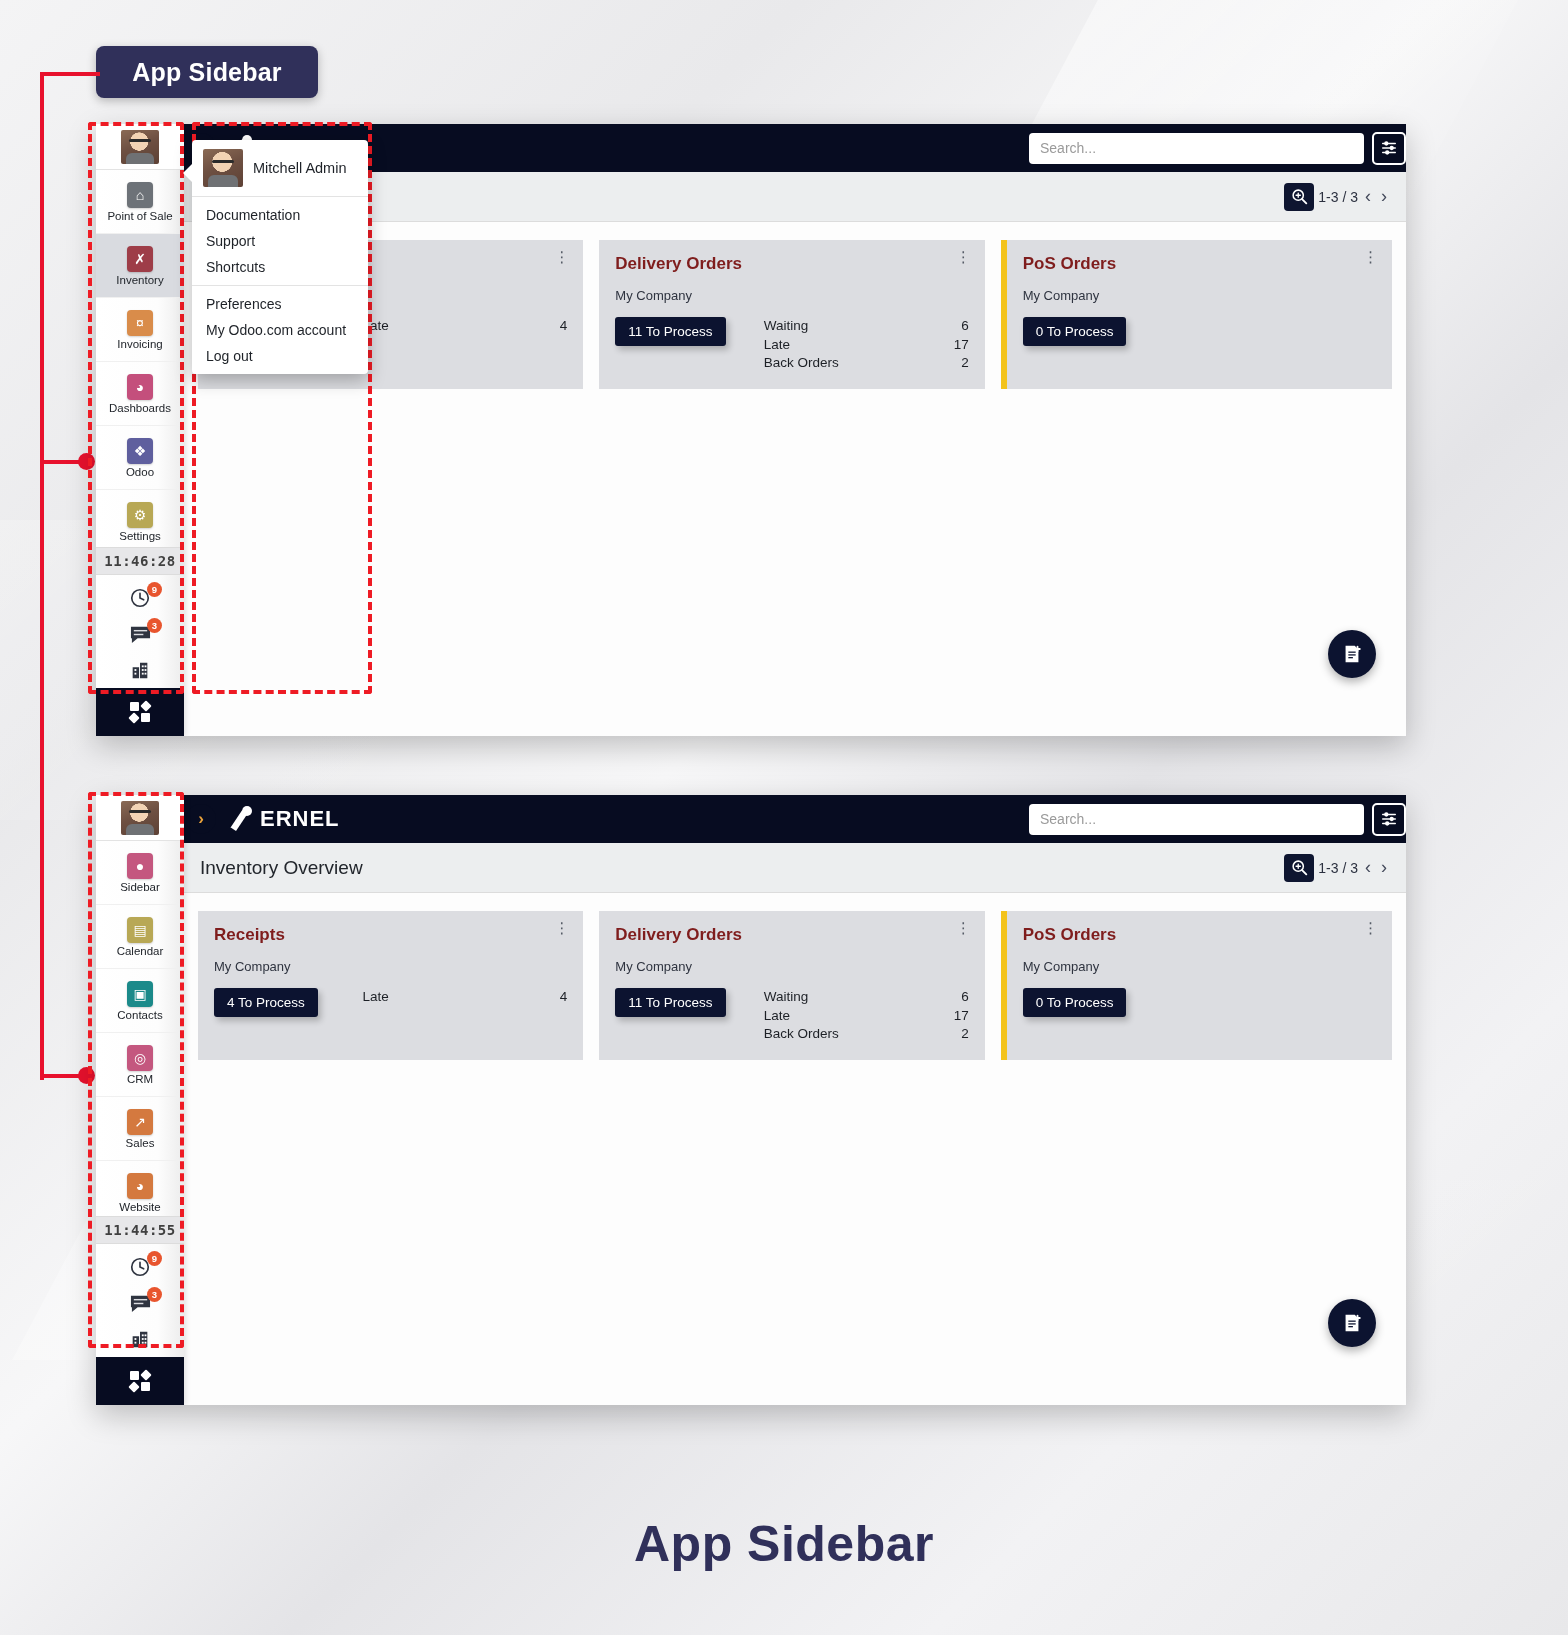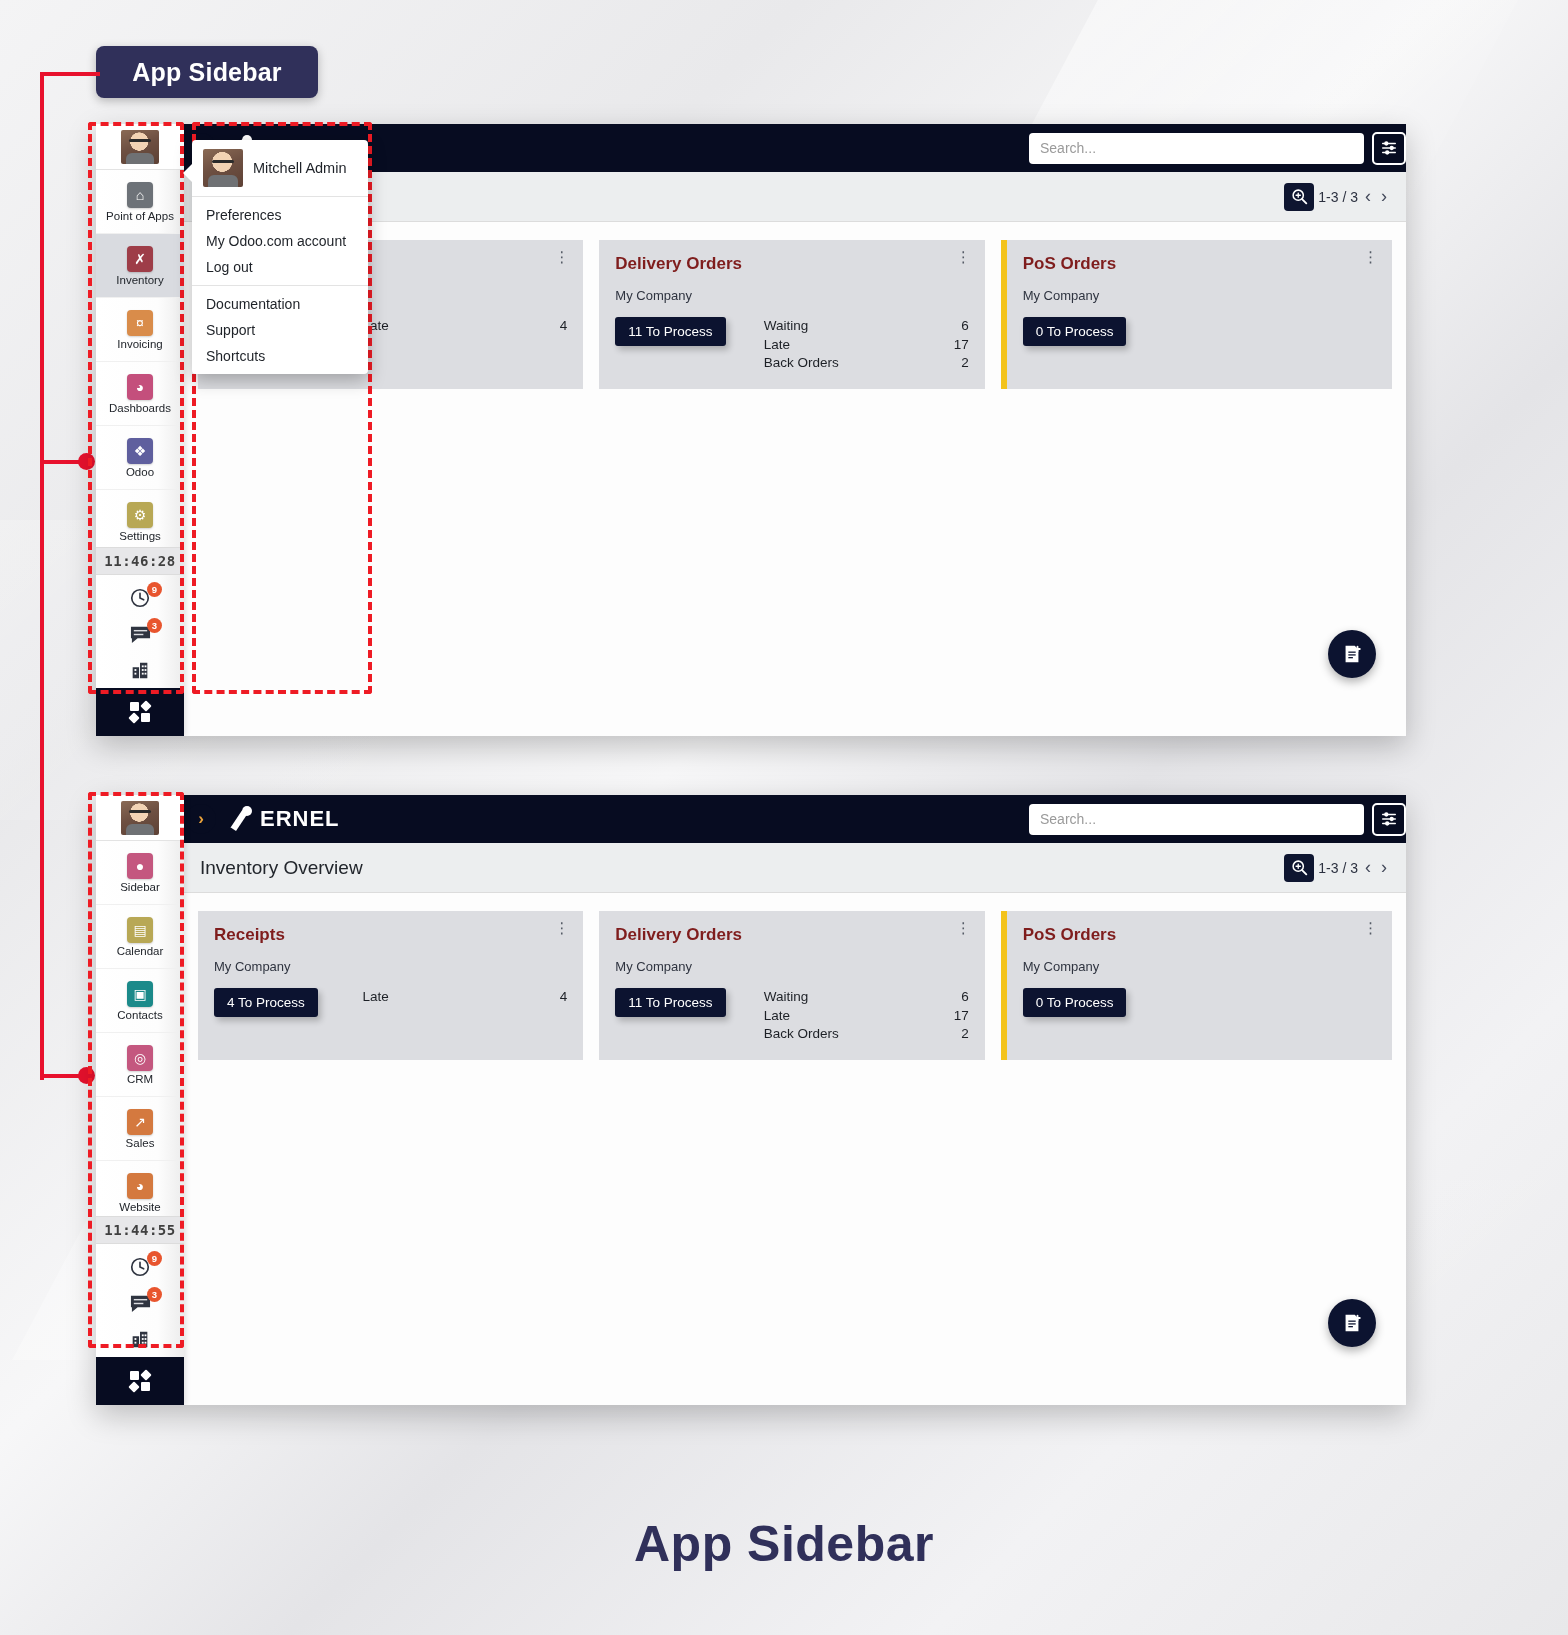--- a/index.html
+++ b/index.html
@@ -283,21 +283,21 @@
     </div>
   </div>
 
   <div class="sidebar">
     <div class="sb-avatar-cell">
       <div class="avatar"></div>
     </div>
     <div class="sb-apps">
       <div class="sb-item">
         <div class="sb-ico" style="background:#6d7278;">⌂</div>
-        <div class="sb-label">Point of Apps</div>
+        <div class="sb-label">Point of Sale</div>
       </div>
       <div class="sb-item active">
         <div class="sb-ico" style="background:#9e3d48;">✗</div>
         <div class="sb-label">Inventory</div>
       </div>
       <div class="sb-item">
         <div class="sb-ico" style="background:#d98c4a;">¤</div>
         <div class="sb-label">Invoicing</div>
       </div>
       <div class="sb-item">
@@ -446,28 +446,28 @@
   </div>
 </div>
 
 <div class="user-menu" style="left:192px;top:140px;">
   <div class="um-caret"></div>
   <div class="um-head">
     <div class="avatar" style="width:40px;height:38px;"></div>
     <div class="um-name">Mitchell Admin</div>
   </div>
   <div class="um-group">
+    <div class="um-item">Documentation</div>
+    <div class="um-item">Support</div>
+    <div class="um-item">Shortcuts</div>
+  </div>
+  <div class="um-group">
     <div class="um-item">Preferences</div>
     <div class="um-item">My Odoo.com account</div>
     <div class="um-item">Log out</div>
-  </div>
-  <div class="um-group">
-    <div class="um-item">Documentation</div>
-    <div class="um-item">Support</div>
-    <div class="um-item">Shortcuts</div>
   </div>
 </div>
 
 <div class="highlight-box" style="left:88px;top:122px;width:96px;height:572px;"></div>
 <div class="highlight-box" style="left:192px;top:122px;width:180px;height:572px;"></div>
 
 <div class="window" style="left:96px;top:795px;width:1310px;height:610px;">
 
   <div class="navbar">
     <div class="nav-toggle">›</div>

